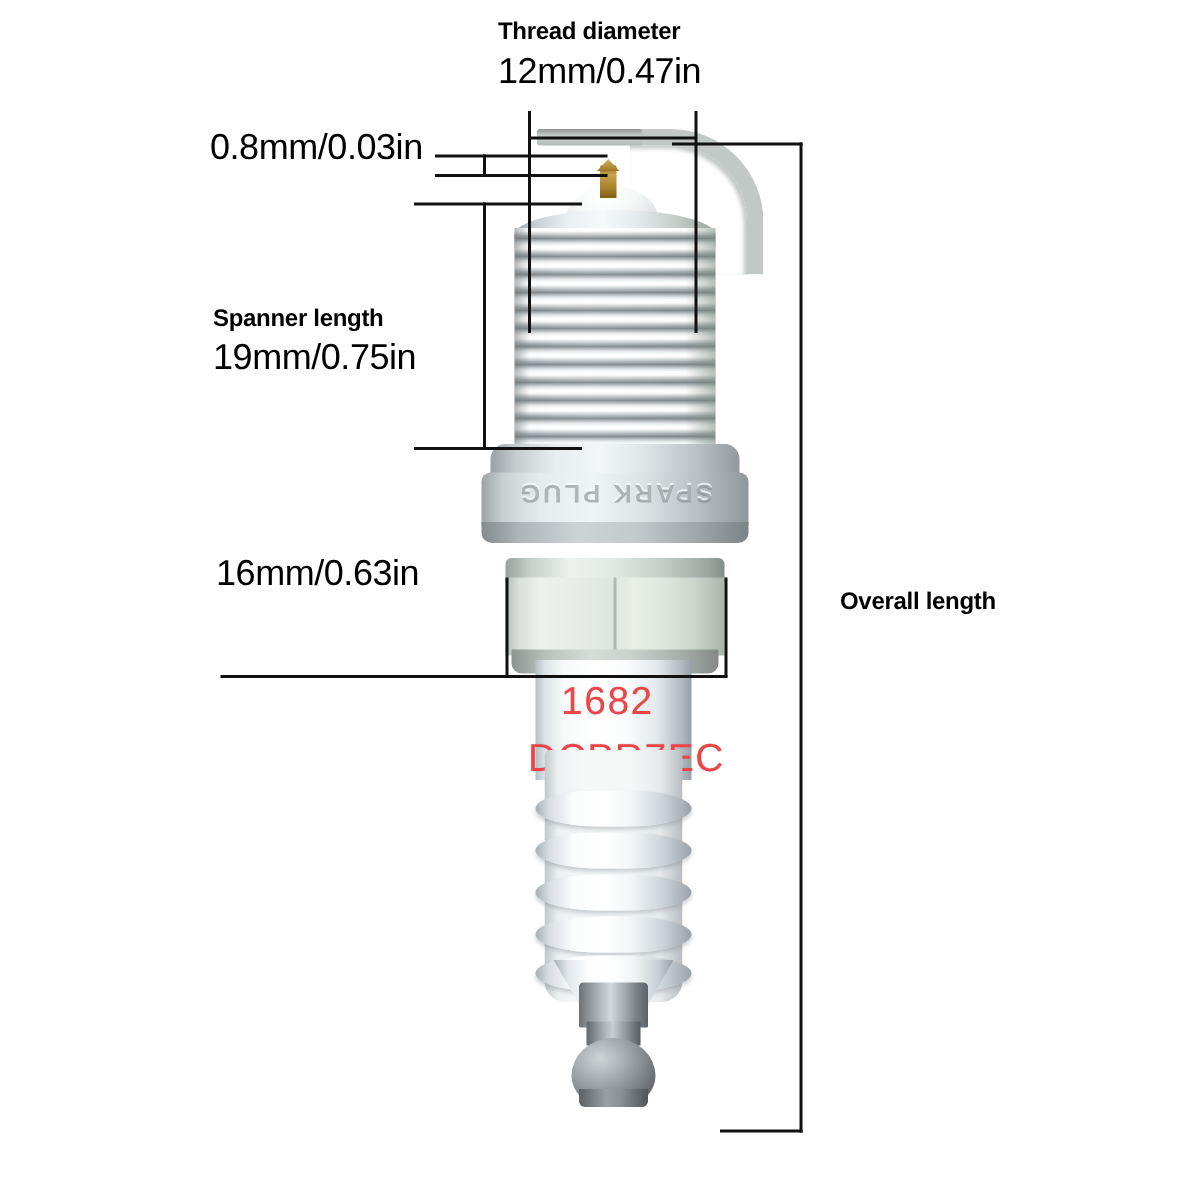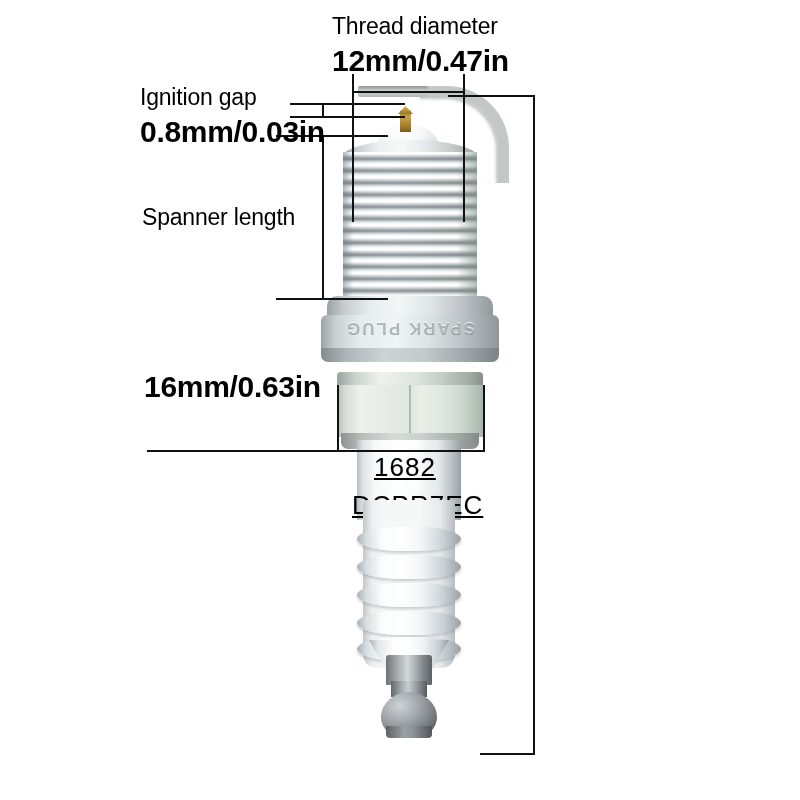--- a/index.html
+++ b/index.html
@@ -14,28 +14,28 @@
     position: relative;
     width: 800px;
     height: 800px;
     background: #ffffff;
     overflow: hidden;
   }
 
   
   .anno { position: absolute; color: #000000; white-space: nowrap; }
   .anno .title {
-    font-size: 23px;
-    font-weight: normal;
+    font-size: 16px;
+    font-weight: bold;
     letter-spacing: -0.2px;
     line-height: 1.25;
   }
   .anno .value {
-    font-size: 30px;
-    font-weight: bold;
+    font-size: 24px;
+    font-weight: normal;
     letter-spacing: -0.3px;
     line-height: 1.3;
   }
 
   
   .hline { position: absolute; height: 0; border-top: 2px solid #111; }
   .vline { position: absolute; width: 0; border-left: 2px solid #111; }
   .hline.thin { border-top-width: 2px; }
 
   
@@ -101,27 +101,26 @@
 
   
   .ceramic-upper {
     left: 357px; top: 440px; width: 104px; height: 80px;
     background: linear-gradient(to right,
       #b7bfc4 0%, #dde3e6 6%, #f8fafa 18%, #ffffff 40%,
       #fbfcfc 58%, #e4e9ec 78%, #b0b8bd 94%, #97a0a6 100%);
   }
   .code-line {
     position: absolute;
-    color: #000000;
+    color: #ef4444;
     font-family: "Liberation Sans", sans-serif;
     font-weight: normal;
     letter-spacing: 1px;
     white-space: nowrap;
     text-shadow: 0 0 1px rgba(120,165,195,0.5);
-    text-decoration: underline;
   }
 
   
   .hex-top-ring {
     left: 337px; top: 372px; width: 146px; height: 16px;
     background: linear-gradient(to right,
       #9aa29f 0%, #c9d1cd 12%, #eef2ef 30%, #dfe6e2 52%,
       #c4ccc8 72%, #9fa7a3 92%, #868e8b 100%);
     border-radius: 4px 4px 0 0;
   }
@@ -307,28 +306,29 @@
   <div class="hline" style="left:448px; top:95px; width:87px;"></div>
   <div class="hline" style="left:480px; top:753px; width:55px;"></div>
   <div class="vline" style="left:533px; top:95px; height:660px;"></div>
 
   <div class="anno" style="left:332px; top:12px;">
     <div class="title">Thread diameter</div>
     <div class="value">12mm/0.47in</div>
   </div>
 
   <div class="anno" style="left:140px; top:83px;">
-    <div class="title">Ignition gap</div>
     <div class="value">0.8mm/0.03in</div>
   </div>
 
   <div class="anno" style="left:142px; top:203px;">
     <div class="title">Spanner length</div>
+    <div class="value">19mm/0.75in</div>
   </div>
 
   <div class="anno" style="left:144px; top:367px;">
     <div class="value">16mm/0.63in</div>
   </div>
 
   <div class="anno" style="left:560px; top:392px;">
+    <div class="title">Overall length</div>
   </div>
 
 </div>
 
 </body></html>

